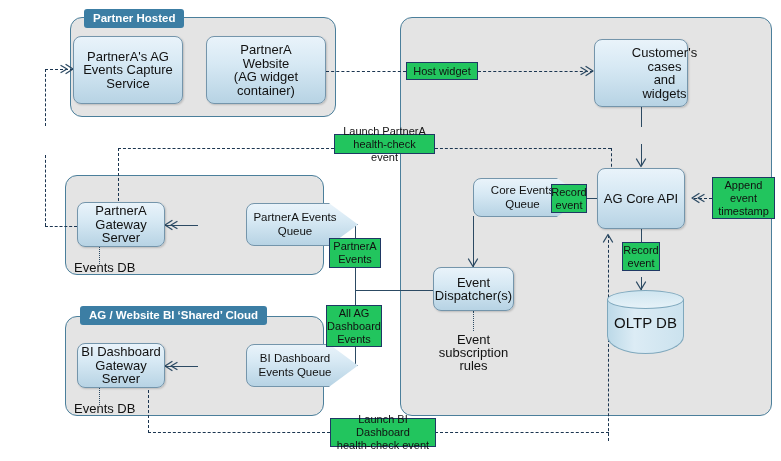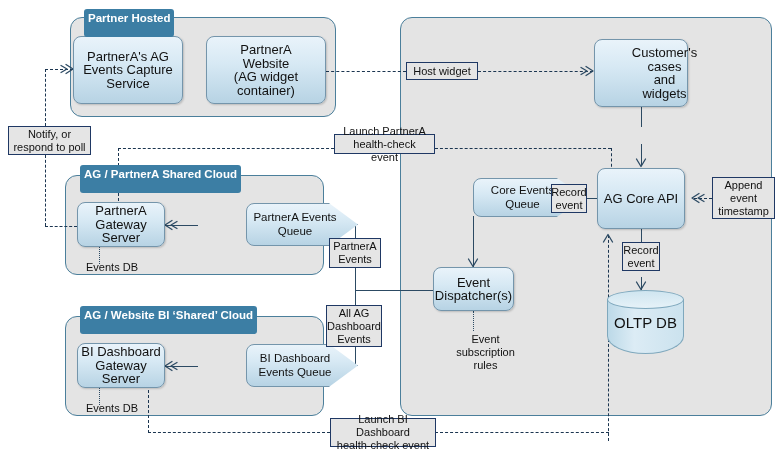--- a/index.html
+++ b/index.html
@@ -14,22 +14,22 @@
     border-radius:12px;
     box-sizing:border-box;
   }
   .zone-title{
     position:absolute;
     background:#3c7ea4;
     color:#ffffff;
     font-weight:bold;
     font-size:11.5px;
     line-height:19px;
-    height:28px;
-    padding:0 4px;
+    height:19px;
+    padding:0 9px;
     border-radius:3px;
     white-space:nowrap;
     box-sizing:border-box;
     z-index:6;
   }
 
   
   .node{
     position:absolute;
     box-sizing:border-box;
@@ -80,36 +80,36 @@
   }
   .cyl .ctxt{
     position:absolute;left:0;right:0;top:0;bottom:0;
     display:flex;align-items:center;justify-content:center;
     font-size:15px;color:#111;z-index:3;
   }
 
   
   .elabel{
     position:absolute;
-    background:#e5e5e5;
+    background:#22c55e;
     border:1px solid #1f3864;
     font-size:11px;
     color:#111;
     line-height:13px;
     text-align:center;
     display:flex;align-items:center;justify-content:center;
     box-sizing:border-box;
     z-index:7;
     padding:1px 4px;
   }
 
   
   .note{
-    position:absolute;font-size:11px;color:#111;line-height:13px;
-    text-align:center;z-index:5;margin-left:12px;
+    position:absolute;font-size:13px;color:#111;line-height:13px;
+    text-align:center;z-index:5;
   }
 
   
   .ln{position:absolute;z-index:2;}
   .h-solid{height:0;border-top:1.2px solid #2c4a63;}
   .v-solid{width:0;border-left:1.2px solid #2c4a63;}
   .h-dash{height:0;border-top:1.4px dashed #1b3550;}
   .v-dash{width:0;border-left:1.4px dashed #1b3550;}
   .v-dot{width:0;border-left:1.6px dotted #2c4a63;}
   svg.arrows{position:absolute;left:0;top:0;width:781px;height:461px;z-index:3;pointer-events:none;}
@@ -171,21 +171,20 @@
   <div class="ln h-dash" style="left:435px;top:432px;width:174px;"></div>
   <div class="ln h-dash" style="left:148px;top:432px;width:182px;"></div>
   <div class="ln v-dash" style="left:148px;top:370px;height:63px;"></div>
 
   <div class="zone" style="left:70px;top:17px;width:266px;height:100px;"></div>
   <div class="zone-title" style="left:84px;top:9px;">Partner Hosted</div>
 
   <div class="zone" style="left:400px;top:17px;width:372px;height:399px;"></div>
 
   <div class="zone" style="left:65px;top:175px;width:259px;height:100px;"></div>
-  <div class="zone-title" style="left:80px;top:165px;">AG / PartnerA Shared Cloud</div>
 
   <div class="zone" style="left:65px;top:316px;width:259px;height:100px;"></div>
   <div class="zone-title" style="left:80px;top:306px;">AG / Website BI ‘Shared’ Cloud</div>
 
   <div class="node" style="left:73px;top:36px;width:110px;height:68px;">
     <span style="white-space:pre-line;">PartnerA's AG
 Events Capture
 Service</span>
   </div>
 
@@ -258,24 +257,20 @@
     <span style="white-space:pre-line;">Record
 event</span>
   </div>
 
   <div class="elabel" style="left:712px;top:177px;width:63px;height:42px;">
     <span style="white-space:pre-line;">Append
 event
 timestamp</span>
   </div>
 
-  <div class="elabel" style="left:8px;top:126px;width:83px;height:29px;">
-    <span style="white-space:pre-line;">Notify, or
-respond to poll</span>
-  </div>
 
   <div class="elabel" style="left:334px;top:134px;width:101px;height:20px;">
     <span style="white-space:pre-line;">Launch PartnerA
 health-check event</span>
   </div>
 
   <div class="elabel" style="left:329px;top:238px;width:52px;height:30px;">
     <span style="white-space:pre-line;">PartnerA
 Events</span>
   </div>

